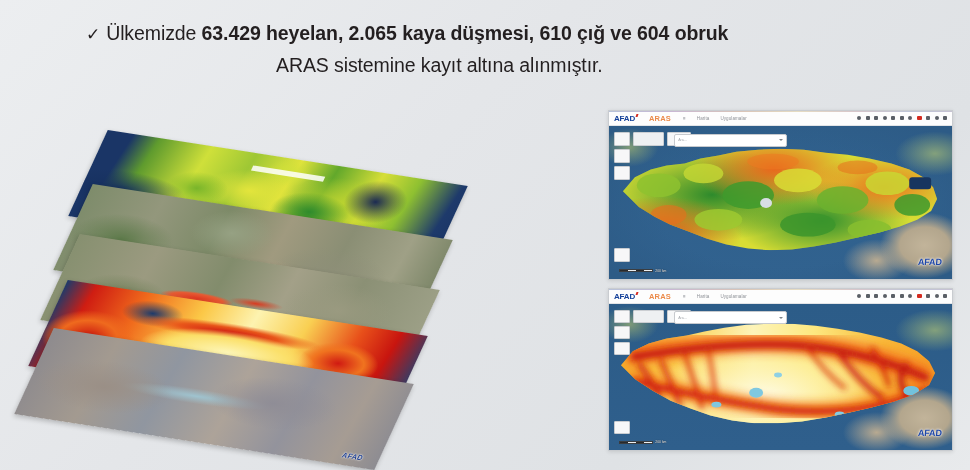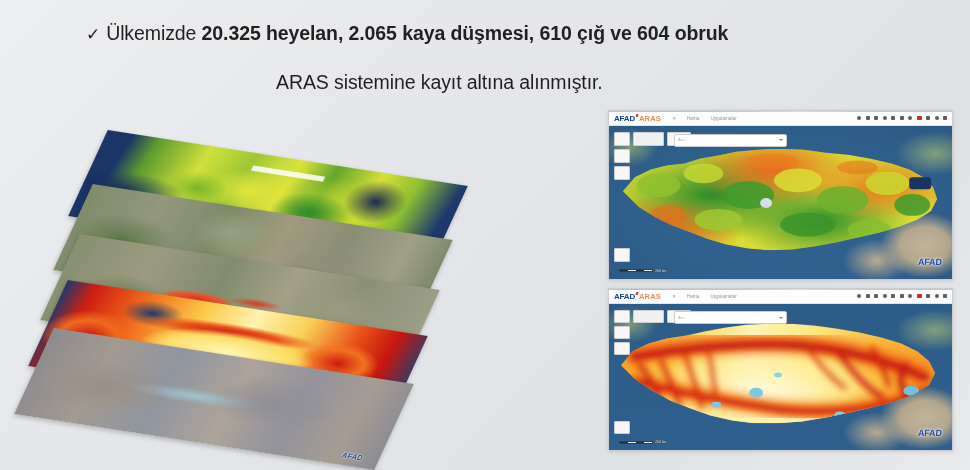--- a/index.html
+++ b/index.html
@@ -8,21 +8,21 @@
     font-family:"Liberation Sans", sans-serif;
     background:linear-gradient(135deg,#eceef0 0%,#e4e6e9 40%,#dfe2e5 75%,#e8eaec 100%);
     position:relative;
   }
 
   
   #headline { position:absolute; left:86px; top:22px; width:800px; }
   .line1 { font-size:19.5px; color:#231f20; white-space:nowrap; letter-spacing:-0.1px; }
   .check { font-size:17px; font-weight:400; margin-right:6px; display:inline-block; }
   .b { font-weight:bold; }
-  .line2 { margin-top:26px; margin-left:190px; font-size:19.5px; color:#231f20;
+  .line2 { margin-top:9px; margin-left:190px; font-size:19.5px; color:#231f20;
            white-space:nowrap; letter-spacing:-0.1px; }
 
   
   #layerstack { position:absolute; left:18px; top:150px; width:500px; height:280px; }
   .layer {
     position:absolute; width:360px; height:86px;
     transform-origin:50% 50%;
     box-shadow:0 2px 5px rgba(0,0,0,0.22);
     overflow:hidden;
   }
@@ -112,21 +112,21 @@
   .logo-afad {
     font-size:8px; font-weight:bold; color:#15419a; letter-spacing:-0.2px;
     font-family:"Liberation Sans", sans-serif; position:relative;
   }
   .logo-afad:after {
     content:""; position:absolute; right:-3px; top:0px;
     width:2px; height:3px; background:#d42a1f; transform:skewX(-18deg);
   }
   .logo-aras {
     font-size:7.5px; font-weight:bold; color:#e8762a;
-    margin-left:4px; letter-spacing:0.2px; opacity:0.85;
+    margin-left:14px; letter-spacing:0.2px; opacity:0.85;
   }
   .wmenu { display:flex; gap:11px; margin-left:12px; }
   .wmenu span {
     font-size:4.5px; color:#8d9096; letter-spacing:0.1px; white-space:nowrap;
   }
   .wicons { margin-left:auto; display:flex; gap:4.5px; align-items:center; }
   .wicons i {
     width:4px; height:4px; background:#5a5f66; display:block;
     border-radius:1px; font-style:normal;
   }
@@ -195,21 +195,21 @@
     text-shadow:0 0 1.5px #fff,0 0 3px rgba(255,255,255,.9);
     transform:skewX(-5deg);
   }
   .turkey-svg { position:absolute; inset:0; width:100%; height:100%; }
 </style>
 </head>
 <body>
 
 <div id="headline">
   <div class="line1">
-    <span class="check">✓</span><span>Ülkemizde </span><span class="b">20.325 heyelan,</span><span> </span><span class="b">2.065 kaya düşmesi,</span><span> </span><span class="b">610 çığ ve 604 obruk</span>
+    <span class="check">✓</span><span>Ülkemizde </span><span class="b">63.429 heyelan,</span><span> </span><span class="b">2.065 kaya düşmesi,</span><span> </span><span class="b">610 çığ ve 604 obruk</span>
   </div>
   <div class="line2">ARAS sistemine kayıt altına alınmıştır.</div>
 </div>
 
 <div id="layerstack">
 
   <div class="layer lskew l1" style="left:70px; top:8px;">
     <div class="strip-wm"></div>
     <div class="afad-wm-small">AFAD</div>
   </div>

